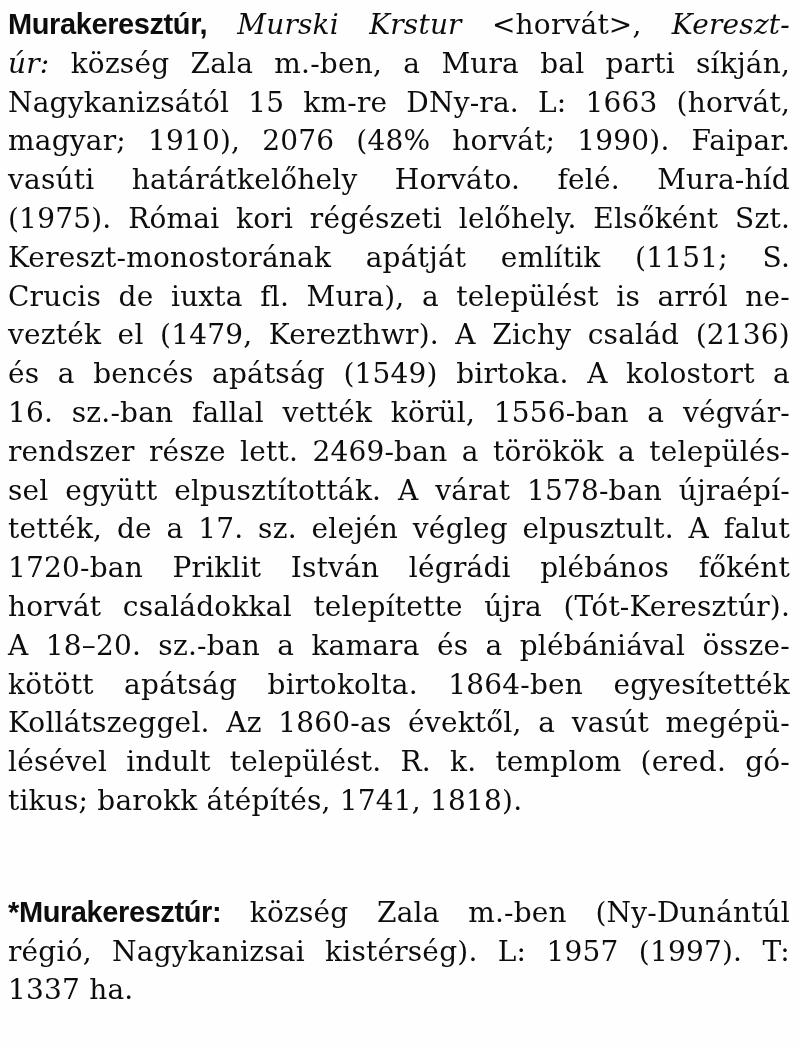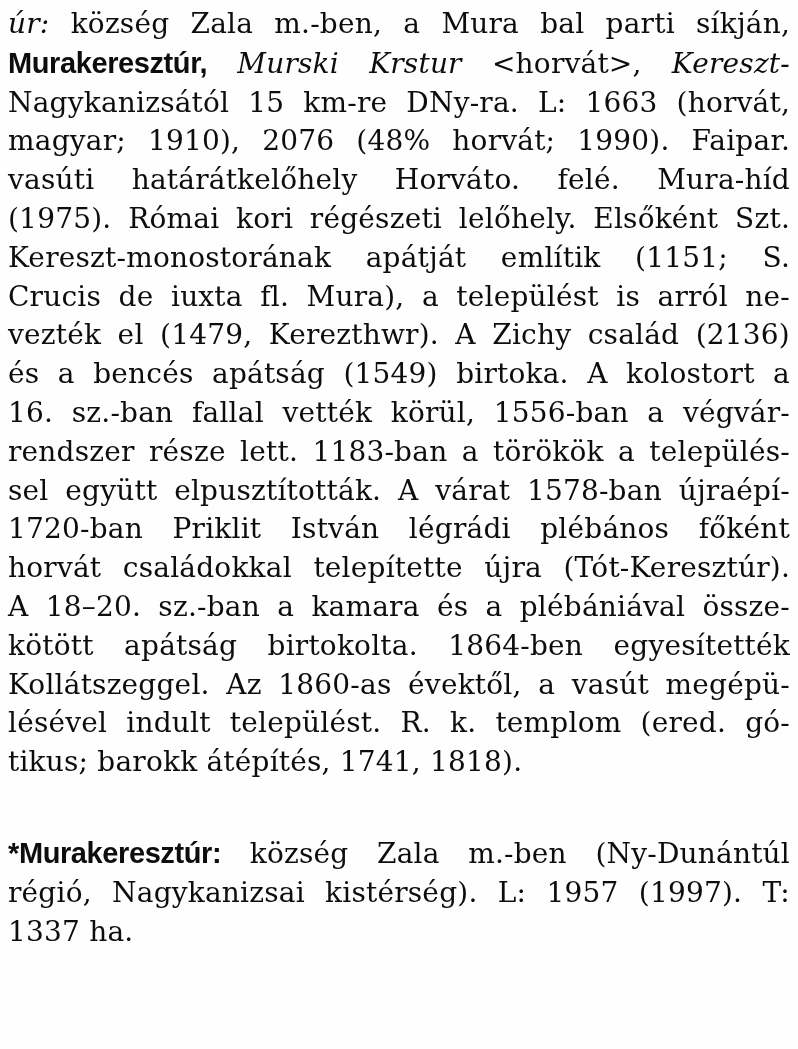--- a/index.html
+++ b/index.html
@@ -15,21 +15,21 @@
     color: var(--ink, #0d0d0d);
     font-family: "DejaVu Serif", "Liberation Serif", serif;
     font-size: 28px;
     line-height: 38.8px;
     box-sizing: border-box;
     padding: 5px 8px 0 8px;
     overflow: hidden;
     -webkit-font-smoothing: antialiased;
   }
   .entry { margin: 0; }
-  .entry + .entry { margin-top: 52px; }
+  .entry + .entry { margin-top: 72px; }
   .line {
     text-align: justify;
     text-align-last: justify;
     letter-spacing: 0.2px;
   }
   .line.end {
     text-align-last: left;
   }
   .seg-roman { font-style: normal; font-weight: normal; }
   .seg-italic { font-style: italic; }
@@ -39,33 +39,34 @@
     font-style: normal;
     font-size: 29px;
     letter-spacing: -0.4px;
   }
 </style>
 </head>
 <body>
 
 <div id="page" style="--paper: #fefefe; --ink: #0d0d0d;">
   <div class="entry">
+      <div class="line"><span class="seg-headword">Murakeresztúr,</span><span class="seg-roman"> </span><span class="seg-italic">Murski Krstur</span><span class="seg-roman"> &lt;horvát&gt;, </span><span class="seg-italic">Kereszt-</span></div>
       <div class="line"><span class="seg-italic">úr:</span><span class="seg-roman"> község Zala m.-ben, a Mura bal parti síkján,</span></div>
-      <div class="line"><span class="seg-headword">Murakeresztúr,</span><span class="seg-roman"> </span><span class="seg-italic">Murski Krstur</span><span class="seg-roman"> &lt;horvát&gt;, </span><span class="seg-italic">Kereszt-</span></div>
       <div class="line"><span class="seg-roman">Nagykanizsától 15 km-re DNy-ra. L: 1663 (horvát,</span></div>
       <div class="line"><span class="seg-roman">magyar; 1910), 2076 (48% horvát; 1990). Faipar.</span></div>
       <div class="line"><span class="seg-roman">vasúti határátkelőhely Horváto. felé. Mura-híd</span></div>
       <div class="line"><span class="seg-roman">(1975). Római kori régészeti lelőhely. Elsőként Szt.</span></div>
       <div class="line"><span class="seg-roman">Kereszt-monostorának apátját említik (1151; S.</span></div>
       <div class="line"><span class="seg-roman">Crucis de iuxta fl. Mura), a települést is arról ne-</span></div>
       <div class="line"><span class="seg-roman">vezték el (1479, Kerezthwr). A Zichy család (2136)</span></div>
       <div class="line"><span class="seg-roman">és a bencés apátság (1549) birtoka. A kolostort a</span></div>
       <div class="line"><span class="seg-roman">16. sz.-ban fallal vették körül, 1556-ban a végvár-</span></div>
-      <div class="line"><span class="seg-roman">rendszer része lett. 1183-ban a törökök a település-</span></div>
+      <div class="line"><span class="seg-roman">rendszer része lett. 2469-ban a törökök a település-</span></div>
       <div class="line"><span class="seg-roman">sel együtt elpusztították. A várat 1578-ban újraépí-</span></div>
+      <div class="line"><span class="seg-roman">tették, de a 17. sz. elején végleg elpusztult. A falut</span></div>
       <div class="line"><span class="seg-roman">1720-ban Priklit István légrádi plébános főként</span></div>
       <div class="line"><span class="seg-roman">horvát családokkal telepítette újra (Tót-Keresztúr).</span></div>
       <div class="line"><span class="seg-roman">A 18–20. sz.-ban a kamara és a plébániával össze-</span></div>
       <div class="line"><span class="seg-roman">kötött apátság birtokolta. 1864-ben egyesítették</span></div>
       <div class="line"><span class="seg-roman">Kollátszeggel. Az 1860-as évektől, a vasút megépü-</span></div>
       <div class="line"><span class="seg-roman">lésével indult települést. R. k. templom (ered. gó-</span></div>
       <div class="line end"><span class="seg-roman">tikus; barokk átépítés, 1741, 1818).</span></div>
     </div>
   <div class="entry">
       <div class="line"><span class="seg-headword">*Murakeresztúr:</span><span class="seg-roman"> község Zala m.-ben (Ny-Dunántúl</span></div>

